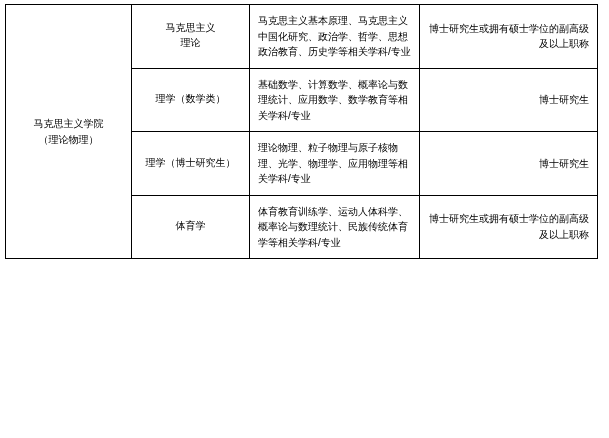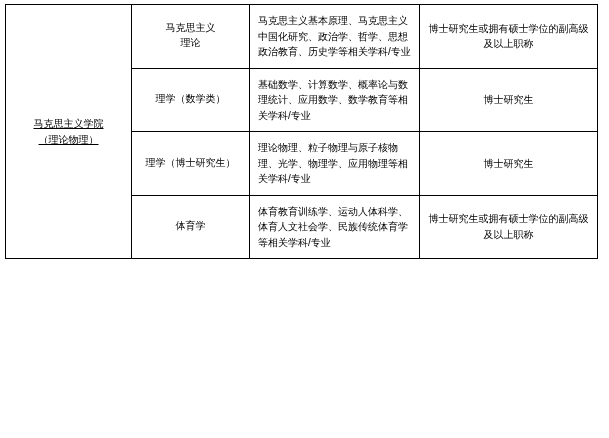--- a/index.html
+++ b/index.html
@@ -31,29 +31,28 @@
     vertical-align: middle;
     font-size: 10px;
     line-height: 1.55;
     padding: 8px 8px;
     box-sizing: border-box;
     word-break: break-all;
   }
   .col-unit   { width: 126px; text-align: center; }
   .col-major  { width: 118px; text-align: center; font-family: Liberation Mono, monospace; }
   .col-detail { width: 170px; text-align: left; }
-  .col-degree { width: 178px; text-align: center; }
+  .col-degree { width: 178px; text-align: right; }
 
   .cell-line { display: block; }
   .unit-cell {
     text-align: center;
   }
   .unit-cell .cell-line {
     white-space: nowrap;
-    text-decoration: underline;
   }
   .major-cell {
     text-align: center;
   }
 </style>
 </head>
 <body>
 
 <div class="sheet">
   <table class="req-table">
@@ -81,18 +80,18 @@
         <td class="col-major major-cell">
           <span class="cell-line">理学（博士研究生）</span>
         </td>
         <td class="col-detail">理论物理、粒子物理与原子核物理、光学、物理学、应用物理等相关学科/专业</td>
         <td class="col-degree">博士研究生</td>
       </tr>
       <tr>
         <td class="col-major major-cell">
           <span class="cell-line">体育学</span>
         </td>
-        <td class="col-detail">体育教育训练学、运动人体科学、体育人文社会学、民族传统体育学等相关学科/专业</td>
+        <td class="col-detail">体育教育训练学、运动人体科学、概率论与数理统计、民族传统体育学等相关学科/专业</td>
         <td class="col-degree">博士研究生或拥有硕士学位的副高级及以上职称</td>
       </tr>
     </tbody>
   </table>
 </div>
 
 </body></html>

